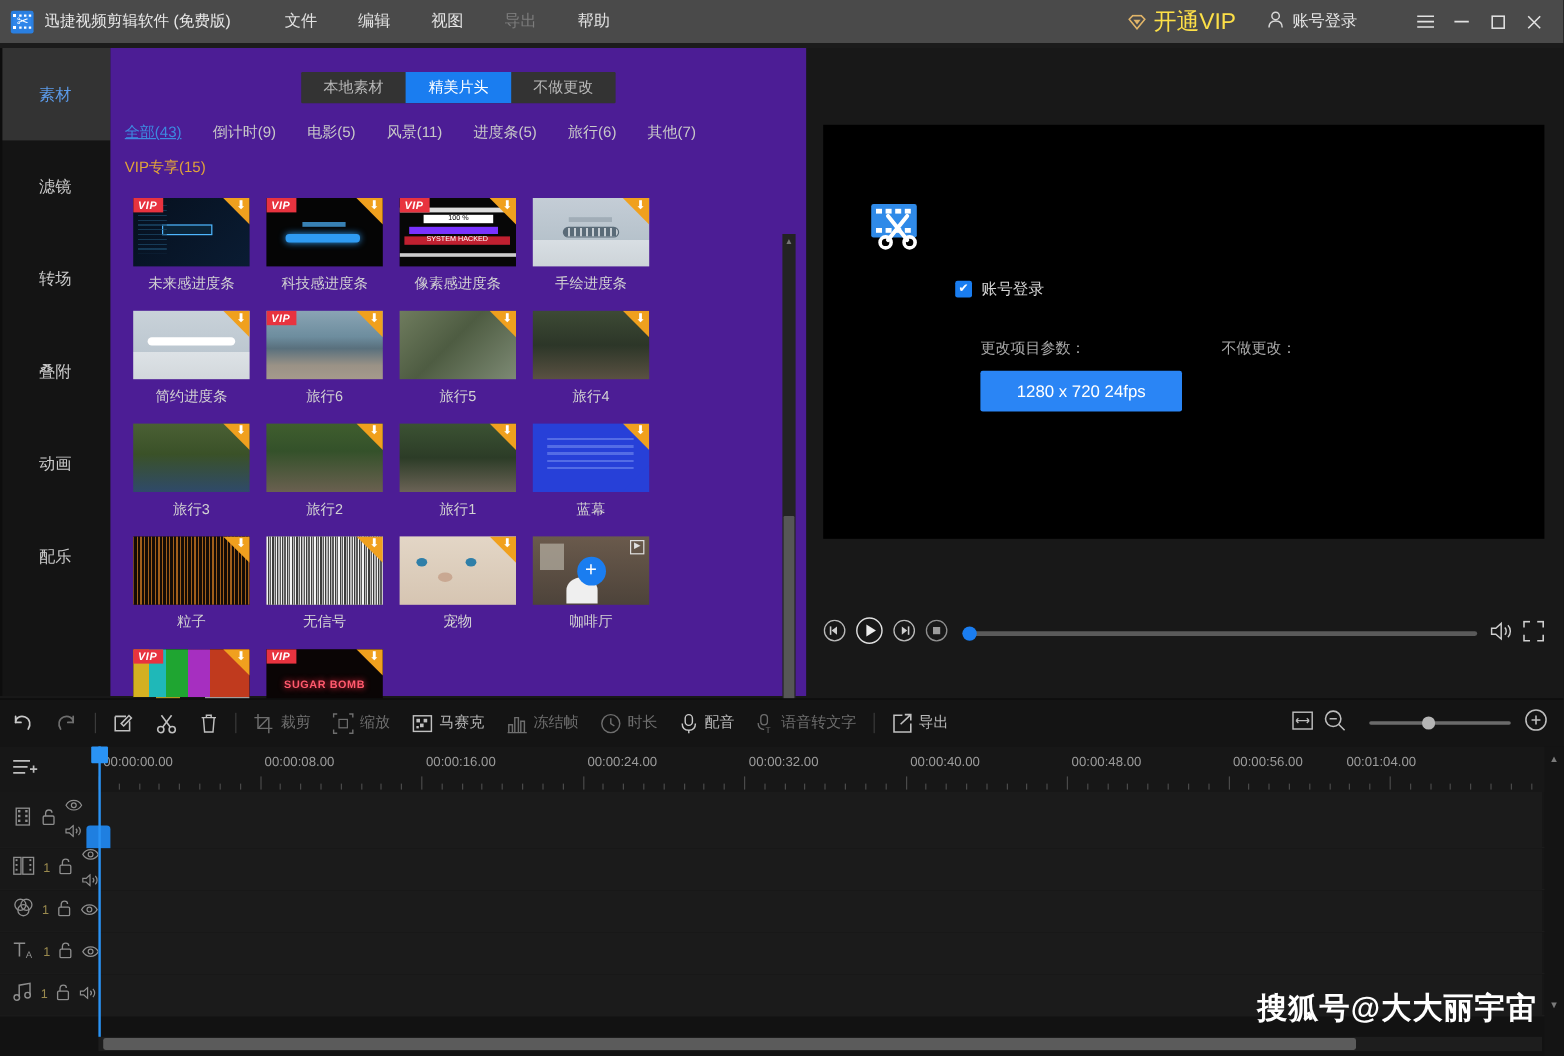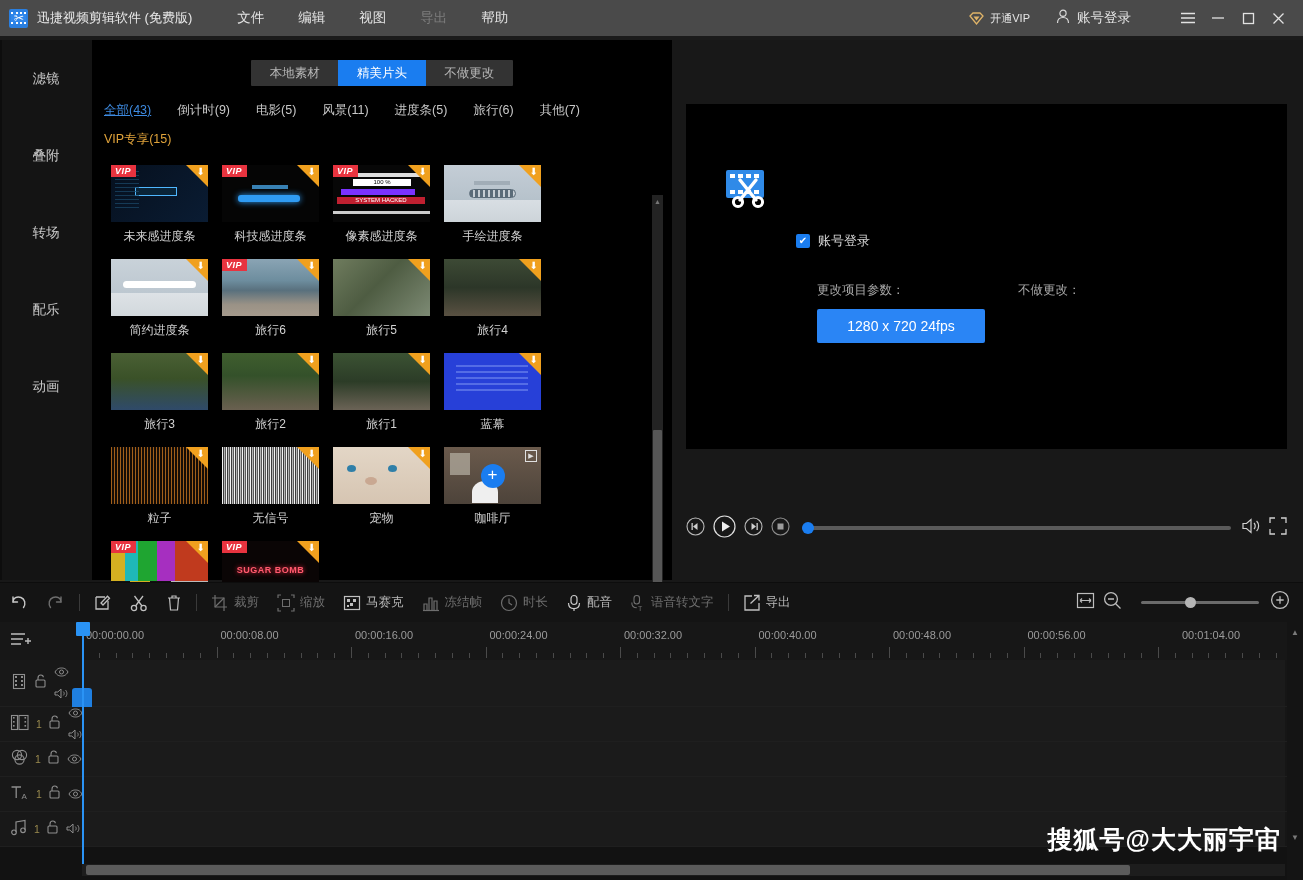--- a/index.html
+++ b/index.html
@@ -33,21 +33,21 @@
   .app-title {
     margin-left: 9px; font-size: 13px; color: #e8e8e8; white-space: nowrap;
   }
   .menubar { display: flex; margin-left: 28px; }
   .menu-item {
     font-size: 13.5px; color: #e3e3e3; padding: 0 17px; cursor: default;
     white-space: nowrap;
   }
   .menu-item.disabled { color: #7d7d7d; }
   .tb-right { margin-left: auto; display: flex; align-items: center; }
-  .vip-btn { display: flex; align-items: center; color: #e5e5e5; font-size: 11px; margin-right: 26px; }
+  .vip-btn { display: flex; align-items: center; color: #fde047; font-size: 19px; margin-right: 26px; }
   .vip-gem {
     width: 15px; height: 13px; margin-right: 6px; position: relative;
   }
   .vip-gem svg { display: block; }
   .login-btn { display: flex; align-items: center; color: #e6e6e6; font-size: 13.5px; margin-right: 42px; }
   .login-btn .user-ic { margin-right: 7px; }
   .wincontrols { display: flex; align-items: center; margin-right: 10px; }
   .wc { width: 30px; height: 30px; display: flex; align-items: center; justify-content: center; color: #e6e6e6; }
 
   
@@ -65,21 +65,21 @@
   }
   .side-item {
     height: 77px; display: flex; align-items: center; justify-content: center;
     font-size: 13.5px; color: #c9c9c9; cursor: default;
   }
   .side-item.active { background: #333333; color: #5b9ae8; }
 
   
   .matpanel {
     position: absolute; left: 92px; top: 40px; width: 580px; height: 540px;
-    background: #000000;
+    background: #4c1d95;
   }
   .segctrl {
     margin: 20px auto 0; width: 262px; height: 26px; background: #333333;
     display: flex; border-radius: 1px; overflow: hidden;
   }
   .seg {
     flex: 1; display: flex; align-items: center; justify-content: center;
     font-size: 12.5px; color: #b9b9b9;
   }
   .seg.active { background: #1a7df0; color: #fff; }
@@ -334,25 +334,26 @@
         </div>
       </div>
     </div>
   </div>
 
   <div class="savebar">
     <span>最近保存 15:09</span>
   </div>
 
   <div class="sidebar">
+    <div class="side-item active">素材</div>
     <div class="side-item">滤镜</div>
+    <div class="side-item">转场</div>
     <div class="side-item">叠附</div>
-    <div class="side-item">转场</div>
+    <div class="side-item">动画</div>
     <div class="side-item">配乐</div>
-    <div class="side-item">动画</div>
   </div>
   <div class="lpane-edge"></div>
 
   <div class="matpanel">
     <div class="segctrl">
       <div class="seg">本地素材</div>
       <div class="seg active">精美片头</div>
       <div class="seg">不做更改</div>
     </div>
     <div class="cats">
@@ -818,21 +819,21 @@
           <div class="tickmark" style="left: 924.688px; height: 5px;"></div>
           <div class="tlabel-t" style="left: 945.5px;">00:00:56.00</div>
           <div class="tickmark" style="left: 941.5px; height: 11px;"></div>
           <div class="tickmark" style="left: 958.312px; height: 5px;"></div>
           <div class="tickmark" style="left: 975.125px; height: 5px;"></div>
           <div class="tickmark" style="left: 991.938px; height: 5px;"></div>
           <div class="tickmark" style="left: 1008.75px; height: 5px;"></div>
           <div class="tickmark" style="left: 1025.56px; height: 5px;"></div>
           <div class="tickmark" style="left: 1042.38px; height: 5px;"></div>
           <div class="tickmark" style="left: 1059.19px; height: 5px;"></div>
-          <div class="tlabel-t" style="left: 1080px; padding-left: 20px;">00:01:04.00</div>
+          <div class="tlabel-t" style="left: 1020px; padding-left: 20px;">00:01:04.00</div>
           <div class="tickmark" style="left: 1076px; height: 11px;"></div>
           <div class="tickmark" style="left: 1092.81px; height: 5px;"></div>
           <div class="tickmark" style="left: 1109.62px; height: 5px;"></div>
           <div class="tickmark" style="left: 1126.44px; height: 5px;"></div>
           <div class="tickmark" style="left: 1143.25px; height: 5px;"></div>
           <div class="tickmark" style="left: 1160.06px; height: 5px;"></div>
           <div class="tickmark" style="left: 1176.88px; height: 5px;"></div>
           <div class="tickmark" style="left: 1193.69px; height: 5px;"></div>
         </div>
     </div>

